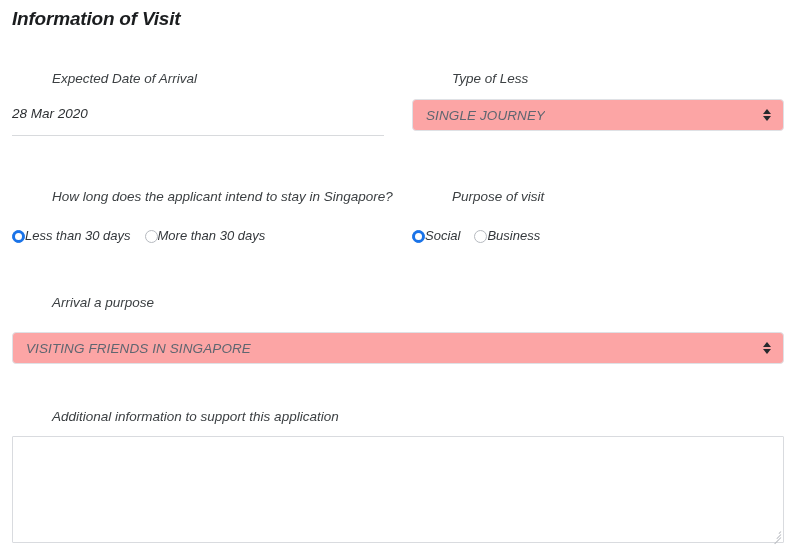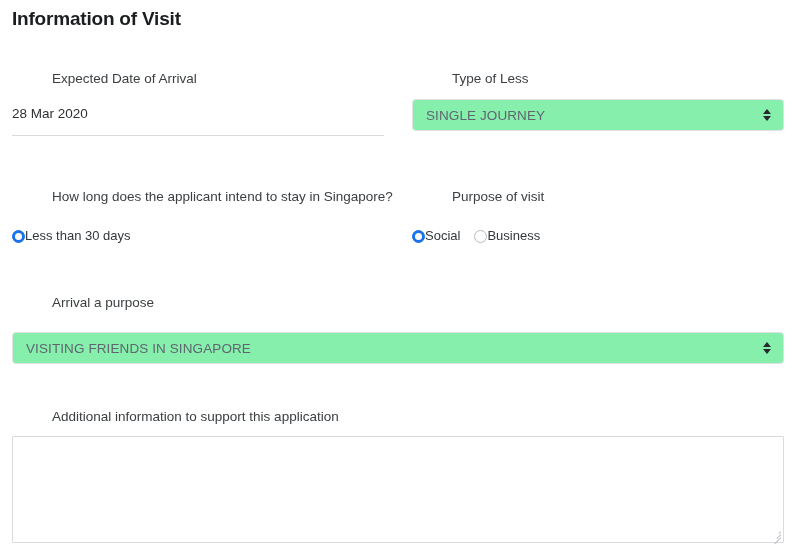--- a/index.html
+++ b/index.html
@@ -13,20 +13,21 @@
     font-family: "Liberation Sans", sans-serif;
     -webkit-font-smoothing: antialiased;
     overflow: hidden;
     position: relative;
   }
 
   .page {
     position: absolute;
     inset: 0;
     padding: 9px;
+    font-style: italic;
   }
 
   
   .page-title {
     position: absolute;
     left: 12px;
     top: 6px;
     font-size: 19px;
     font-weight: bold;
     color: #1b1d1f;
@@ -71,21 +72,21 @@
   .select-group { position: absolute; }
   .select-group .field-label { position: absolute; top: 0; left: 0; }
   .select-box {
     position: absolute;
     top: 29px;
     left: 0;
     height: 32px;
     box-sizing: border-box;
     border: 1px solid #dfe1e5;
     border-radius: 4px;
-    background: #86efac;
+    background: #fca5a5;
     display: flex;
     align-items: center;
     justify-content: space-between;
     padding: 0 10px 0 13px;
     cursor: pointer;
   }
   .select-value {
     font-size: 13.5px;
     color: #5f6670;
     letter-spacing: 0.1px;
@@ -230,20 +231,24 @@
     </div>
   </div>
 
   <div class="radio-group" style="left:12px; top:188px;">
     <div class="field-label">How long does the applicant intend to stay in Singapore?</div>
     <div class="radio-row">
       <label class="radio-option">
         <span class="radio-mark on"></span>
         <span class="radio-label">Less than 30 days</span>
       </label>
+      <label class="radio-option">
+        <span class="radio-mark off"></span>
+        <span class="radio-label">More than 30 days</span>
+      </label>
     </div>
   </div>
 
   <div class="radio-group" style="left:412px; top:188px;">
     <div class="field-label">Purpose of visit</div>
     <div class="radio-row">
       <label class="radio-option">
         <span class="radio-mark on"></span>
         <span class="radio-label">Social</span>
       </label>

